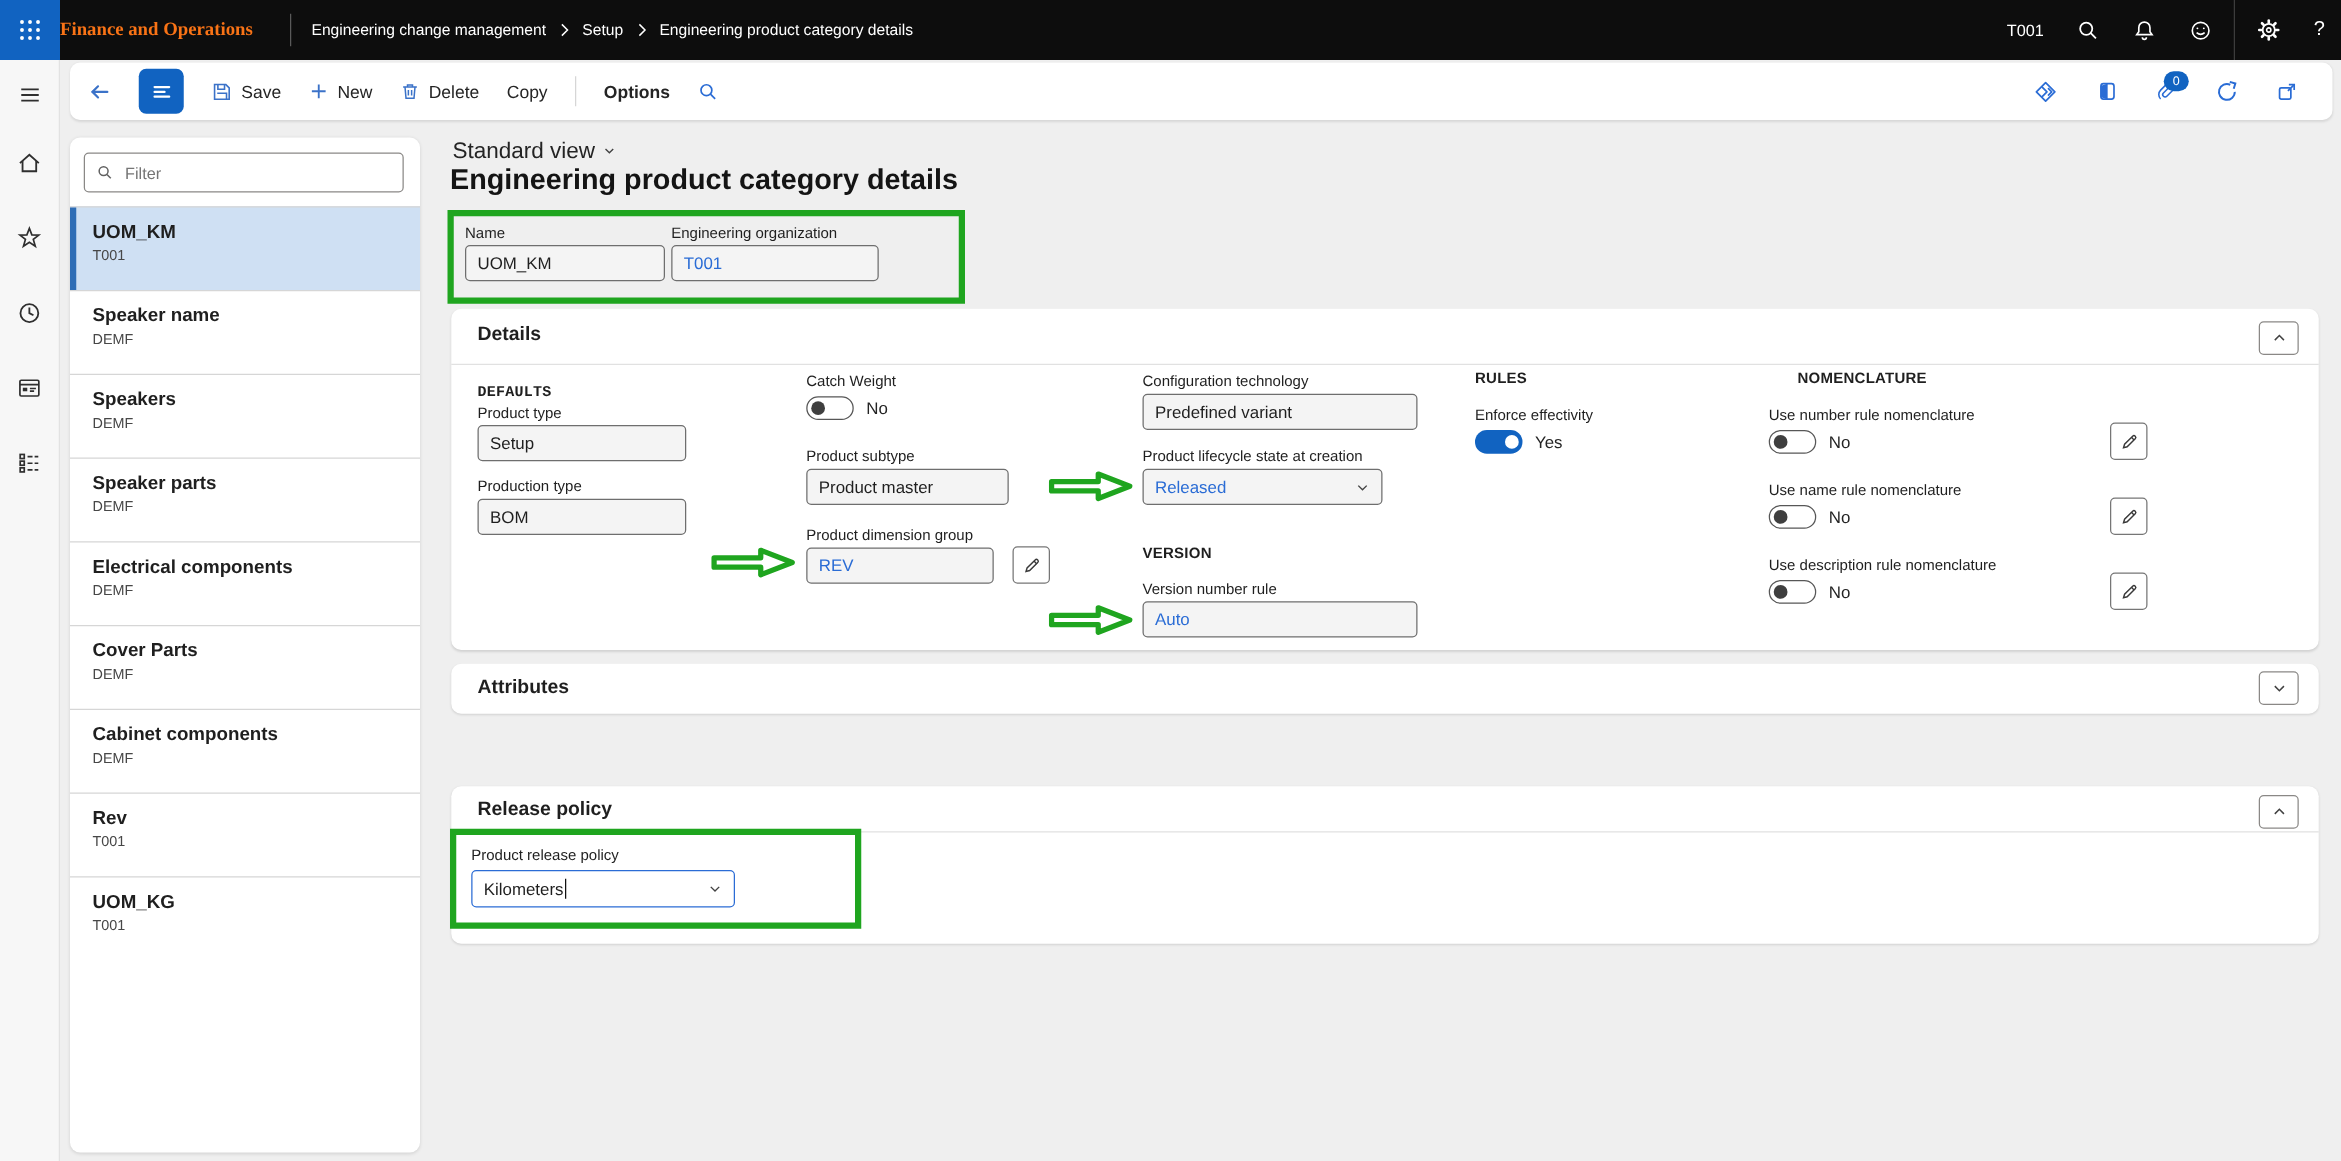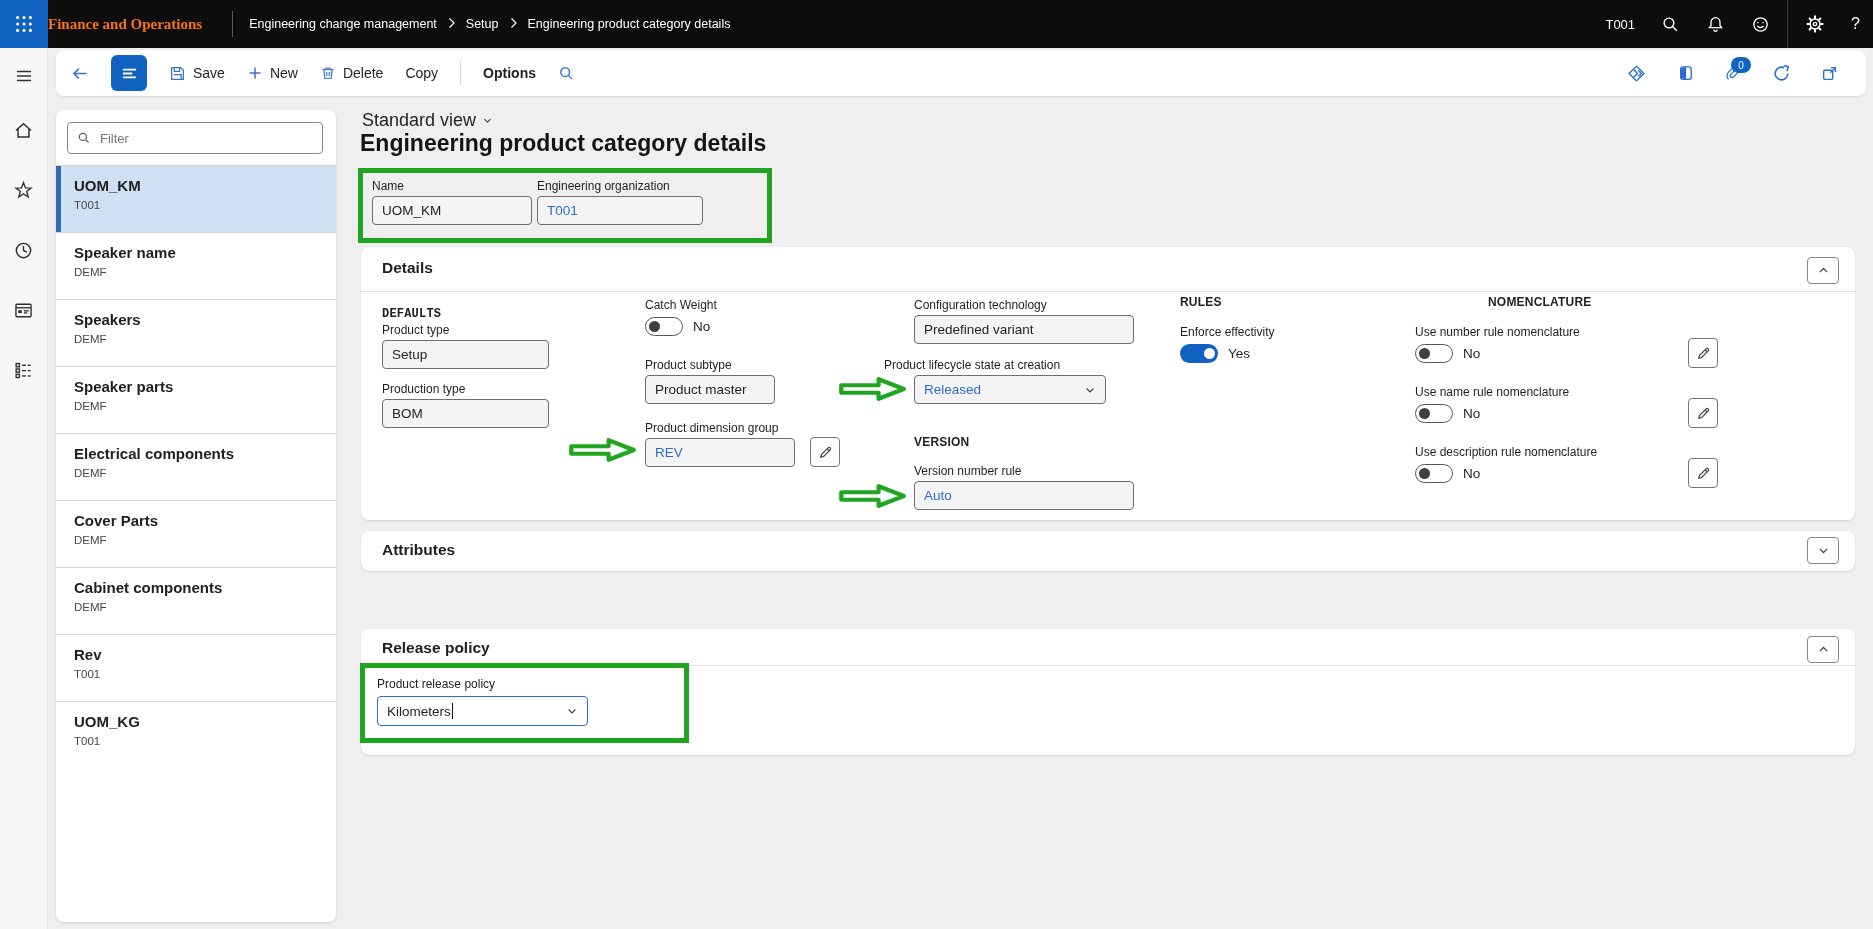--- a/index.html
+++ b/index.html
@@ -7,21 +7,21 @@
           font-family:"Liberation Sans",sans-serif;color:#1f1f1f;-webkit-font-smoothing:antialiased;}
   .abs{position:absolute;}
   svg{display:block;}
   button{font-family:inherit;}
 
   
   .topbar{position:absolute;left:0;top:0;width:1873px;height:48px;background:#0d0d0d;display:flex;align-items:center;z-index:30;}
   .waffle{width:48px;height:48px;background:#1163c1;border:none;display:flex;align-items:center;justify-content:center;cursor:pointer;}
   .app-title{color:#f97316;font-size:15px;font-weight:700;margin-left:0;white-space:nowrap;font-family:Liberation Serif, serif;}
   .tb-div{width:1px;height:26px;background:#5a5a5a;margin:0 16px 0 30px;}
-  .breadcrumb{display:flex;gap:10px;color:#fff;font-size:12.5px;}
+  .breadcrumb{display:flex;align-items:center;gap:10px;color:#fff;font-size:12.5px;}
   .breadcrumb a{color:#fff;text-decoration:none;cursor:pointer;white-space:nowrap;}
   .tb-right{margin-left:auto;display:flex;align-items:center;height:48px;}
   .tb-btn{height:48px;border:none;background:transparent;color:#fff;display:flex;align-items:center;justify-content:center;cursor:pointer;padding:0 13px;font-size:13px;}
   .tb-right .sep{width:1px;height:48px;background:#3c3c3c;margin:0 4px;}
   .help-q{font-size:16px;}
 
   
   .rail{position:absolute;left:0;top:48px;width:48px;height:881px;background:#f7f7f7;border-right:1px solid #e2e2e2;
         display:flex;flex-direction:column;align-items:center;padding-top:8px;box-sizing:border-box;}
   .rail button{width:40px;height:40px;margin-bottom:3px;border:none;background:transparent;color:#2f2f2f;display:flex;align-items:center;justify-content:center;cursor:pointer;}
@@ -390,39 +390,39 @@
     </div>
 
     <div class="abs lbl" style="left:284px;top:51px;">Catch Weight</div>
     <div class="abs togglewrap" style="left:284px;top:70px;">
       <div class="toggle off">
           <span class="knob"></span>
         </div>
       <span class="tval">No</span>
     </div>
     <div class="abs lbl" style="left:284px;top:111px;">Product subtype</div>
-    <div class="abs inp" style="left:284px;top:128px;width:130px;">
+    <div class="abs inp" style="left:284px;top:128px;width:162px;">
       <span>Product master</span>
     </div>
     <div class="abs lbl" style="left:284px;top:174px;">Product dimension group</div>
     <div class="abs inp" style="left:284px;top:191px;width:150px;">
       <span class="lnk">REV</span>
     </div>
     <button class="pencil-btn" style="left:449px;top:190px;">
       <svg width="15" height="15" viewBox="0 0 16 16" fill="none" stroke="currentColor" stroke-width="1.2">
           <path d="M3 13 L3.9 10 L10.8 3.1 a1.55 1.55 0 0 1 2.2 2.2 L6.1 12.2 L3 13 Z"></path>
           <path d="M9.8 4.1 L12 6.3"></path>
         </svg>
     </button>
 
     <div class="abs lbl" style="left:553px;top:51px;">Configuration technology</div>
     <div class="abs inp" style="left:553px;top:68px;width:220px;">
       <span>Predefined variant</span>
     </div>
-    <div class="abs lbl" style="left:523px;top:111px;">Product lifecycle state at creation</div>
+    <div class="abs lbl" style="left:553px;top:111px;">Product lifecycle state at creation</div>
     <div class="abs inp" style="left:553px;top:128px;width:192px;">
       <span class="lnk">Released</span>
       <svg class="chev" width="12" height="12" viewBox="0 0 16 16" fill="none" stroke="#424242" stroke-width="1.5">
           <path d="M3.5 6 L8 10.5 L12.5 6"></path>
         </svg>
     </div>
     <div class="abs grp-h" style="left:553px;top:188px;">VERSION</div>
     <div class="abs lbl" style="left:553px;top:217px;">Version number rule</div>
     <div class="abs inp" style="left:553px;top:234px;width:220px;">
       <span class="lnk">Auto</span>
@@ -430,21 +430,21 @@
 
     <div class="abs grp-h" style="left:819px;top:48px;">RULES</div>
     <div class="abs lbl" style="left:819px;top:78px;">Enforce effectivity</div>
     <div class="abs togglewrap" style="left:819px;top:97px;">
       <div class="toggle on">
           <span class="knob"></span>
         </div>
       <span class="tval">Yes</span>
     </div>
 
-    <div class="abs grp-h" style="left:1104px;top:48px;padding-left:23px;">NOMENCLATURE</div>
+    <div class="abs grp-h" style="left:1054px;top:48px;padding-left:23px;">NOMENCLATURE</div>
 
     <div class="abs lbl" style="left:1054px;top:78px;">Use number rule nomenclature</div>
     <div class="abs togglewrap" style="left:1054px;top:97px;">
       <div class="toggle off">
           <span class="knob"></span>
         </div>
       <span class="tval">No</span>
     </div>
     <button class="pencil-btn" style="left:1327px;top:91px;">
       <svg width="15" height="15" viewBox="0 0 16 16" fill="none" stroke="currentColor" stroke-width="1.2">

